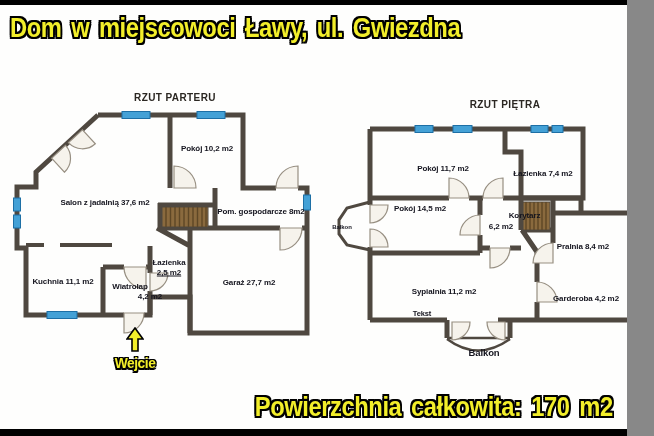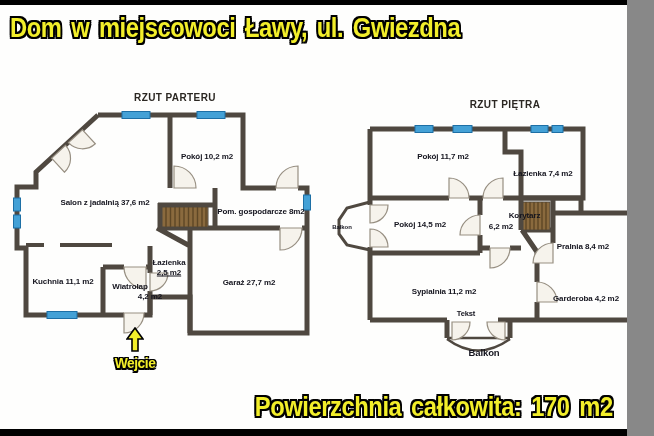--- a/index.html
+++ b/index.html
@@ -15,21 +15,21 @@
   #main-title{left:10px;top:15px;font-size:27px;transform:scaleX(.88);transform-origin:0 0;}
   #footer-text{right:14px;top:394px;font-size:27px;transform:scaleX(.88);transform-origin:100% 0;}
   #entrance-label{left:135px;top:355px;font-size:15px;transform:translateX(-50%) scaleX(.92);
     text-shadow:-1.5px -1.5px 0 #000,1.5px -1.5px 0 #000,-1.5px 1.5px 0 #000,1.5px 1.5px 0 #000,
                 -1.5px 0 0 #000,1.5px 0 0 #000,0 -1.5px 0 #000,0 1.5px 0 #000;}
   .plan-title{position:absolute;transform:translate(-50%,-50%);font-size:10px;font-weight:bold;
     letter-spacing:.4px;color:#2b2722;white-space:nowrap;}
   .room-label{position:absolute;transform:translate(-50%,-50%);font-size:8px;font-weight:bold;
     color:#14141e;white-space:nowrap;letter-spacing:-0.1px;text-align:center;}
   .room-label.tiny{font-size:6px;}
-  .room-label.small{font-size:7.5px;margin-left:44px;}
+  .room-label.small{font-size:7.5px;}
   .room-label.balkon-b{font-size:9.5px;}
   svg{position:absolute;}
 </style>
 </head>
 <body>
 
 <div id="canvas">
 
   <div id="topbar" class="bar"></div>
   <div id="bottombar" class="bar"></div>
@@ -131,39 +131,39 @@
         <path d="M45,137 H63 A18,18 0 0 0 45,119 Z"></path>
       </g>
       <g>
         <path d="M127,212 V230 A18,18 0 0 0 145,212 Z"></path>
         <path d="M180,212 V230 A18,18 0 0 1 162,212 Z"></path>
       </g>
     </g>
   </svg>
 
   <div class="plan-title" style="left:175px;top:97px;">RZUT PARTERU</div>
-  <div class="room-label" style="left:207px;top:156px;">Pokój 10,2 m2</div>
+  <div class="room-label" style="left:207px;top:148px;">Pokój 10,2 m2</div>
   <div class="room-label" style="left:105px;top:182px;margin-top:20px;">Salon z jadalnią 37,6 m2</div>
   <div class="room-label" style="left:261px;top:211px;">Pom. gospodarcze 8m2</div>
   <div class="room-label" style="left:63px;top:281px;">Kuchnia 11,1 m2</div>
   <div class="room-label" style="left:130px;top:286px;">Wiatrołap</div>
   <div class="room-label" style="left:130px;top:296px;margin-left:20px;">4,2 m2</div>
   <div class="room-label" style="left:169px;top:262px;">Łazienka</div>
   <div class="room-label" style="left:169px;top:272px;text-decoration:underline;">2,5 m2</div>
   <div class="room-label" style="left:249px;top:282px;">Garaż 27,7 m2</div>
 
   <svg style="left:126px;top:327px;" width="18" height="26" viewBox="0 0 18 26">
     <path d="M9,1 L17,12 H12 V24 H6 V12 H1 Z" fill="#f2ee2a" stroke="#000" stroke-width="1.6"></path>
   </svg>
   <div id="entrance-label" class="yellow-display">Wejcie</div>
 
   <div class="plan-title" style="left:505px;top:104px;">RZUT PIĘTRA</div>
-  <div class="room-label" style="left:443px;top:156px;">Pokój 11,7 m2</div>
+  <div class="room-label" style="left:443px;top:168px;">Pokój 11,7 m2</div>
   <div class="room-label" style="left:543px;top:173px;">Łazienka 7,4 m2</div>
-  <div class="room-label" style="left:420px;top:224px;">Pokój 14,5 m2</div>
+  <div class="room-label" style="left:420px;top:208px;">Pokój 14,5 m2</div>
   <div class="room-label" style="left:501px;top:215px;padding-left:47px;">Korytarz</div>
   <div class="room-label" style="left:501px;top:226px;">6,2 m2</div>
   <div class="room-label" style="left:583px;top:246px;">Pralnia 8,4 m2</div>
   <div class="room-label" style="left:444px;top:291px;">Sypialnia 11,2 m2</div>
   <div class="room-label" style="left:586px;top:298px;">Garderoba 4,2 m2</div>
   <div class="room-label tiny" style="left:342px;top:227px;">Balkon</div>
   <div class="room-label small" style="left:422px;top:313px;">Tekst</div>
   <div class="room-label balkon-b" style="left:484px;top:352px;">Balkon</div>
 
 </div>

